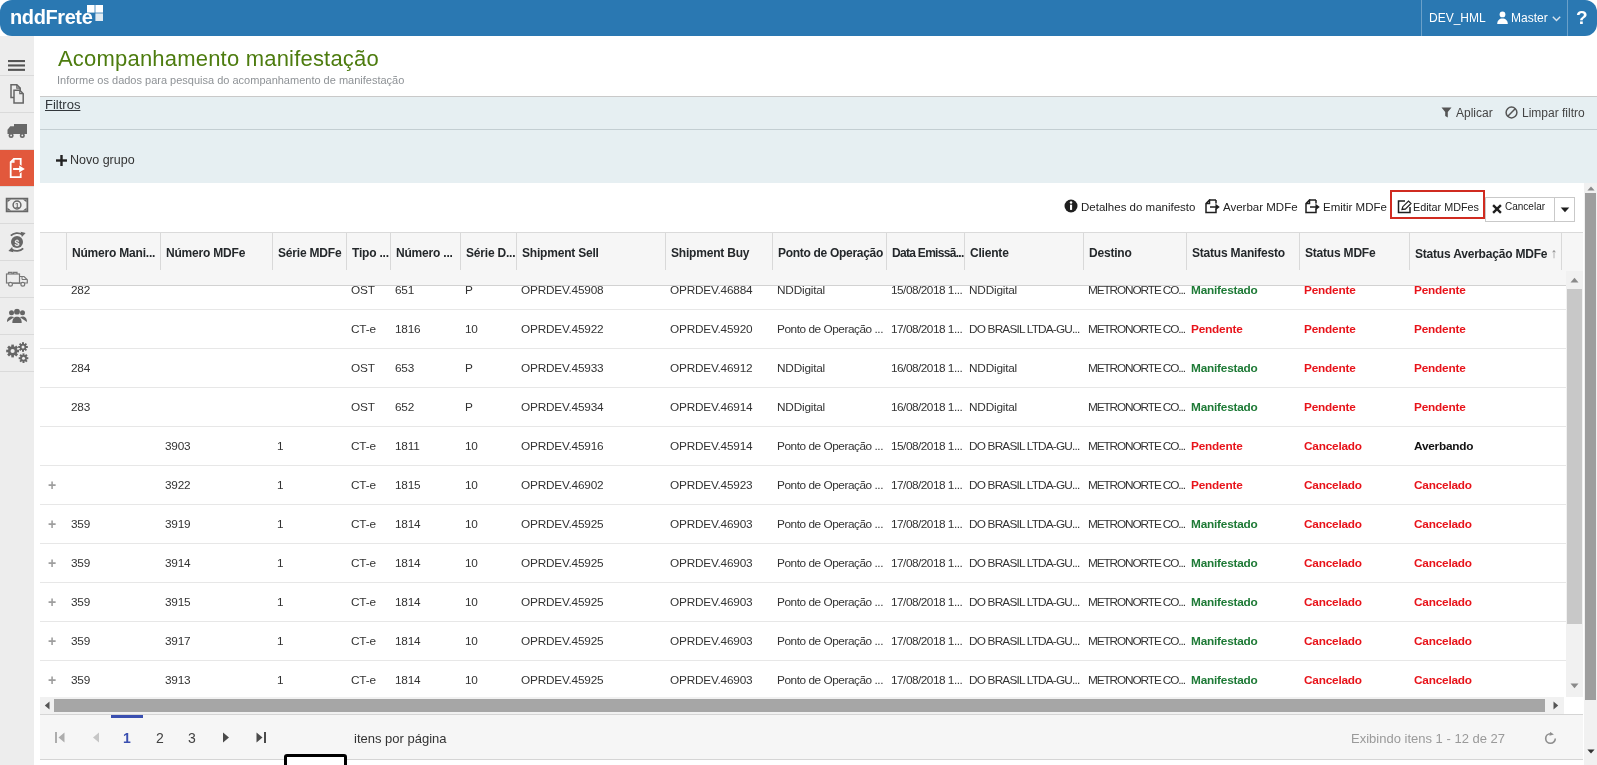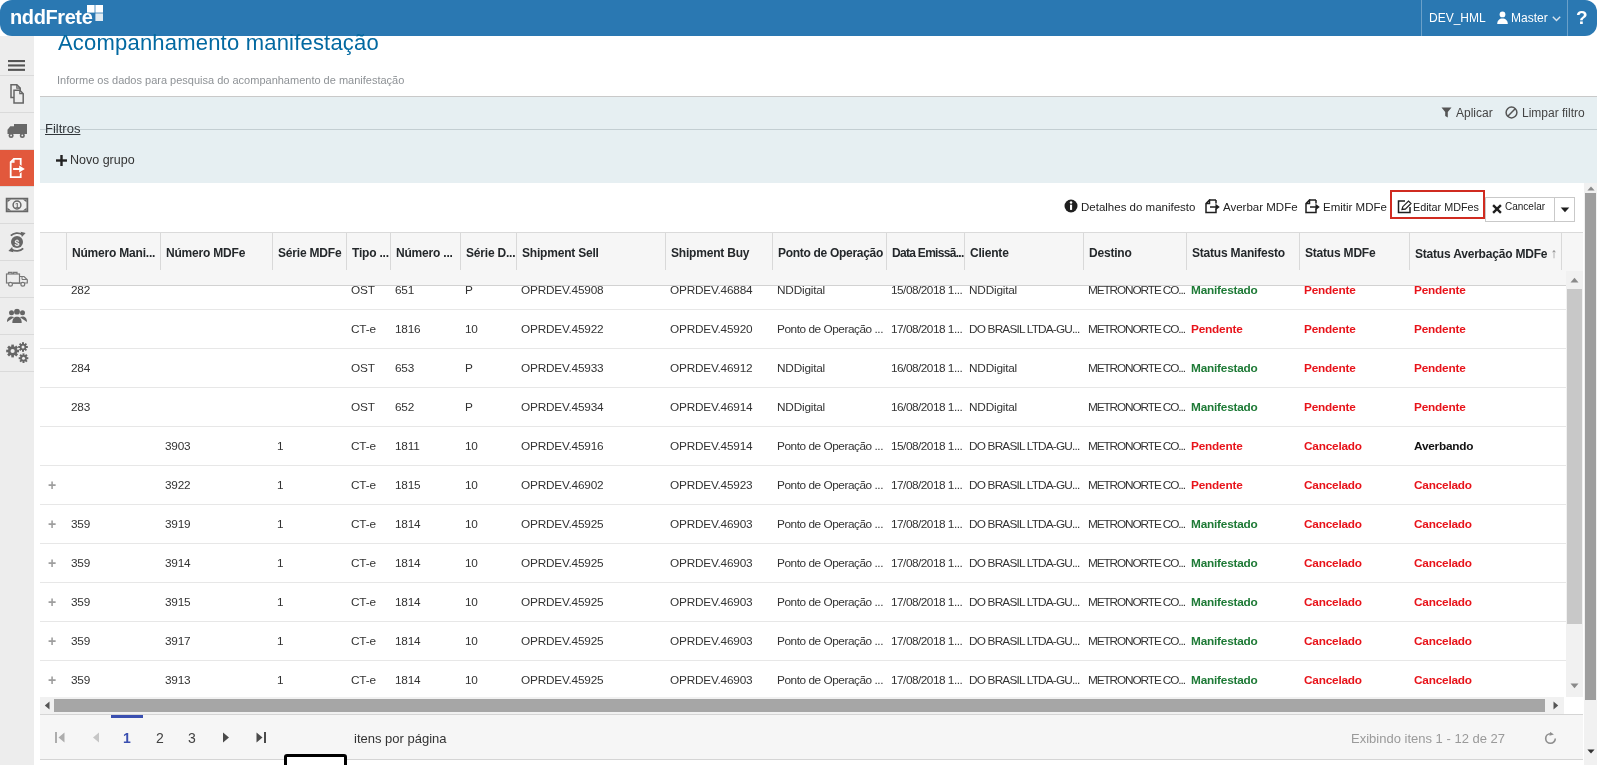--- a/index.html
+++ b/index.html
@@ -13,26 +13,26 @@
 #topbar .sep { position:absolute; top:0; width:1px; height:36px; background:rgba(255,255,255,0.3); }
 #devhml { position:absolute; left:1429px; top:11px; color:#fff; font-size:12px; }
 #master { position:absolute; left:1511px; top:11px; color:#fff; font-size:12px; }
 #qmark { position:absolute; left:1576px; top:7px; color:#fff; font-size:19px; font-weight:bold; }
 
 #sidebar { position:absolute; left:0; top:36px; width:34px; height:729px; background:#ededed; }
 .sbitem { position:absolute; left:0; width:34px; height:37px; border-bottom:1px solid #dadada; }
 .sbactive { background:#e2583c; }
 .sbitem svg { position:absolute; left:50%; top:50%; transform:translate(-50%,-50%); }
 
-#title { position:absolute; left:58px; top:30px; font-size:22px; color:#0369a1; font-weight:400; letter-spacing:0.2px;}
+#title { position:absolute; left:58px; top:46px; font-size:22px; color:#4d7c0f; font-weight:400; letter-spacing:0.2px;}
 #subtitle { position:absolute; left:57px; top:74px; font-size:11px; color:#8e9296; }
 
 #filters { position:absolute; left:40px; top:96px; width:1557px; height:87px; background:#e6eff2; border-top:1px solid #c9c9c9; }
 #filterbar { position:absolute; left:0; top:0; width:1557px; height:33px; border-bottom:1px solid #c3ced2; }
-#filterbar .lbl { position:absolute; left:5px; top:24px; font-size:13px; color:#32373b;text-decoration:underline; }
+#filterbar .lbl { position:absolute; left:5px; top:0; font-size:13px; color:#32373b;text-decoration:underline; }
 .flink { position:absolute; top:9px; font-size:12px; color:#444; white-space:nowrap; }
 #novogrupo { position:absolute; left:30px; top:56px; font-size:12.5px; color:#333; }
 
 .tbtn { position:absolute; font-size:11.5px; color:#222; white-space:nowrap; }
 #btn-editar { position:absolute; left:1390px; top:190px; width:95px; height:29px; border:2px solid #d02b20; }
 
 #ghead { position:absolute; left:40px; top:232px; width:1543px; height:54px; background:#f6f6f6; border-top:1px solid #dadada; border-bottom:1px solid #d2d2d2; white-space:nowrap; font-size:0; }
 #ghead .hc { display:inline-block; vertical-align:top; height:37px; line-height:40px; font-size:12px; letter-spacing:-0.2px; font-weight:bold; color:#24282b; padding-left:5px; overflow:hidden; white-space:nowrap; border-left:1px solid #d9d9d9; }
 #ghead .hc:first-child { border-left:none; }
 #gbody { position:absolute; left:40px; top:271px; width:1526px; height:426px; overflow:hidden; font-size:0; }

